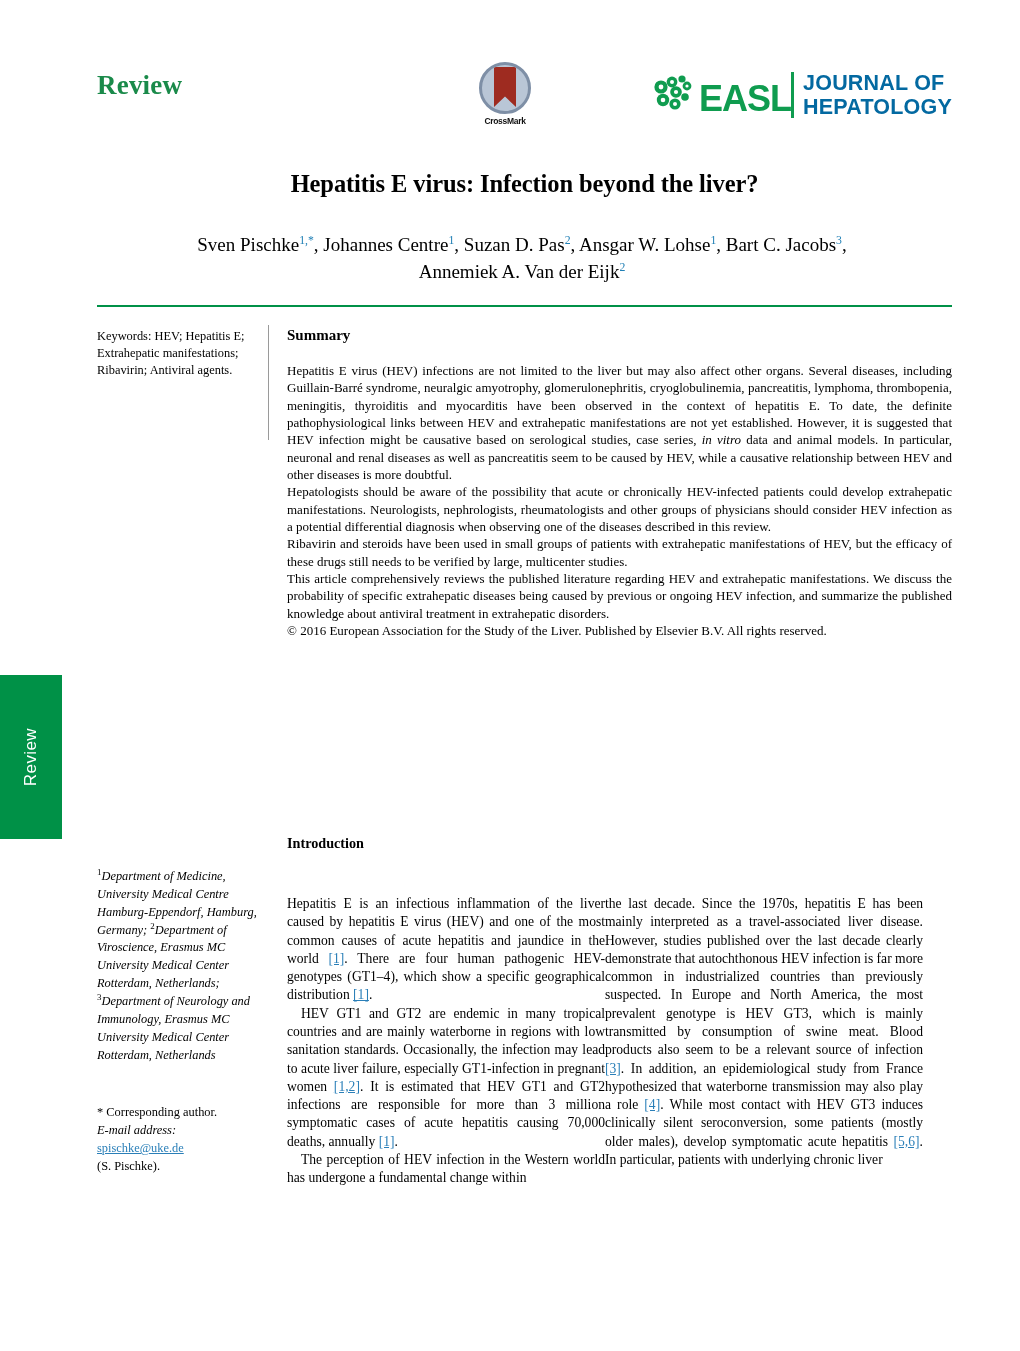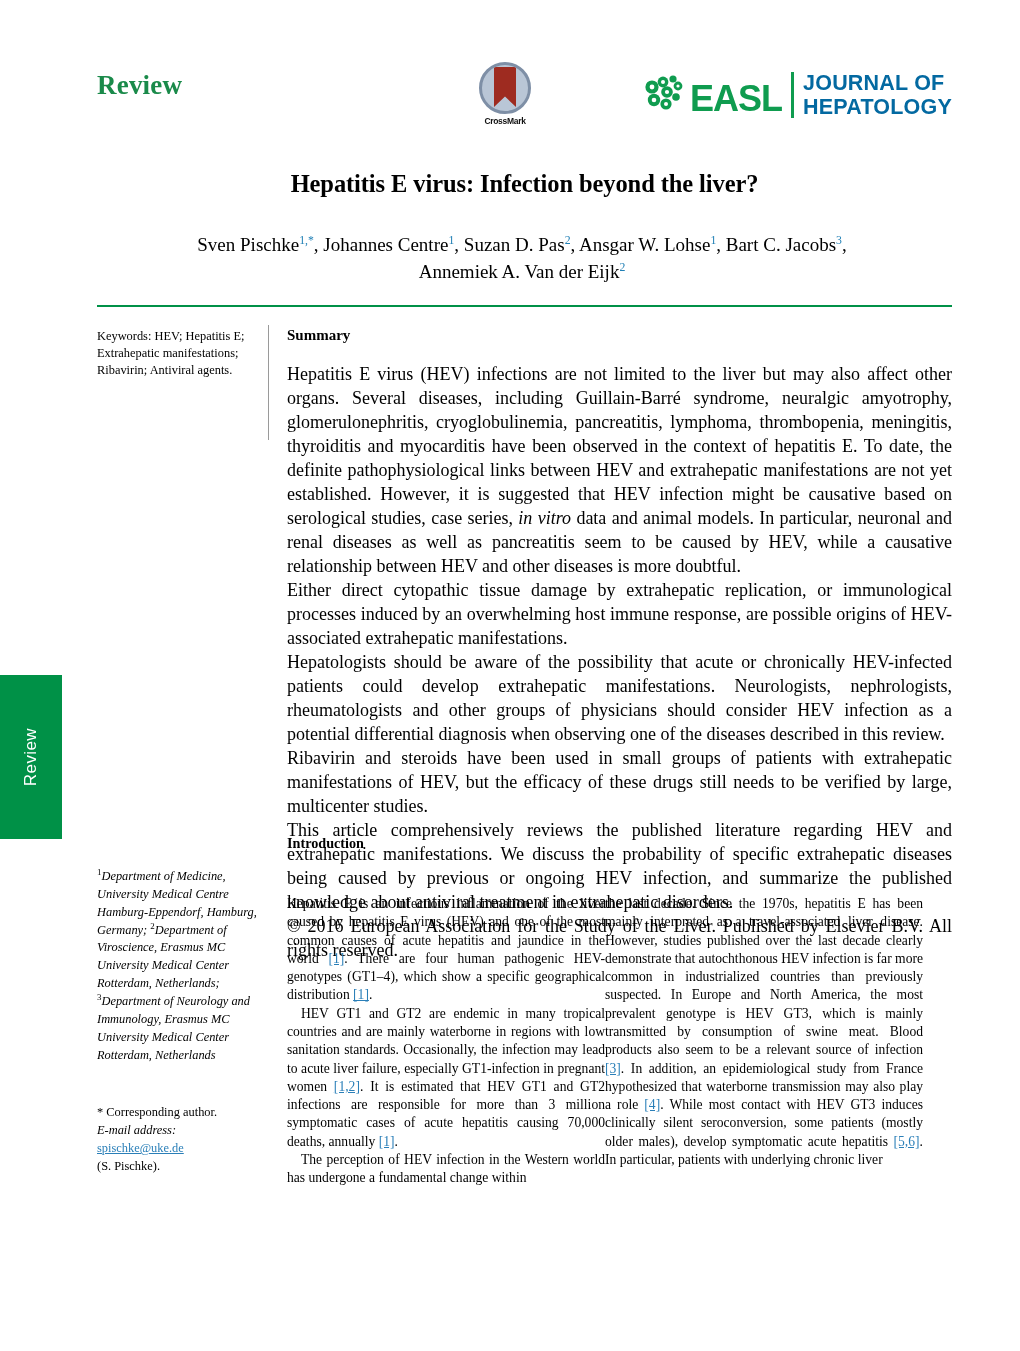--- a/index.html
+++ b/index.html
@@ -116,21 +116,21 @@
     margin-right: 2px;
     flex: 0 0 auto;
   }
   .easl-word {
     font-family: "Liberation Sans", sans-serif;
     font-weight: bold;
     font-size: 36px;
     color: #0f9c4f;
     letter-spacing: -1px;
     line-height: 1;
-    margin-right: 9px;
+    margin-right: 0;
     margin-top: 8px;
   }
   .easl-divider {
     width: 3px;
     height: 46px;
     background: #0f9c4f;
     margin-right: 9px;
   }
   .easl-journal {
     font-family: "Liberation Sans", sans-serif;
@@ -231,21 +231,21 @@
     font-family: "Liberation Serif", serif;
     font-weight: bold;
     font-size: 15px;
   }
   .abstract {
     position: absolute;
     left: 287px;
     top: 362px;
     width: 665px;
     font-family: "Liberation Serif", serif;
-    font-size: 18px;
+    font-size: 13px;
     line-height: 1.335;
     text-align: justify;
     text-justify: inter-word;
   }
   .abstract p {
     margin: 0 0 0 0;
   }
   .abstract p .it { font-style: italic; }
 
   .intro-head {
@@ -356,21 +356,20 @@
 
   <div class="side side-corr">
     <div>* Corresponding author.</div>
     <div><span class="it">E-mail address:</span> <a class="mail" href="#">spischke@uke.de</a></div>
     <div>(S. Pischke).</div>
   </div>
 
   <div class="summary-head">Summary</div>
   <div class="abstract" id="abstract-body">
       <p>Hepatitis E virus (HEV) infections are not limited to the liver but may also affect other organs. Several diseases, including Guillain-Barré syndrome, neuralgic amyotrophy, glomerulonephritis, cryoglobulinemia, pancreatitis, lymphoma, thrombopenia, meningitis, thyroiditis and myocarditis have been observed in the context of hepatitis E. To date, the definite pathophysiological links between HEV and extrahepatic manifestations are not yet established. However, it is suggested that HEV infection might be causative based on serological studies, case series, <span class="it">in vitro</span> data and animal models. In particular, neuronal and renal diseases as well as pancreatitis seem to be caused by HEV, while a causative relationship between HEV and other diseases is more doubtful.</p>
-      <p>Either direct cytopathic tissue damage by extrahepatic replication, or immunological processes induced by an overwhelming host immune response, are possible origins of HEV-associated extrahepatic manifestations.</p>
       <p>Hepatologists should be aware of the possibility that acute or chronically HEV-infected patients could develop extrahepatic manifestations. Neurologists, nephrologists, rheumatologists and other groups of physicians should consider HEV infection as a potential differential diagnosis when observing one of the diseases described in this review.</p>
       <p>Ribavirin and steroids have been used in small groups of patients with extrahepatic manifestations of HEV, but the efficacy of these drugs still needs to be verified by large, multicenter studies.</p>
       <p>This article comprehensively reviews the published literature regarding HEV and extrahepatic manifestations. We discuss the probability of specific extrahepatic diseases being caused by previous or ongoing HEV infection, and summarize the published knowledge about antiviral treatment in extrahepatic disorders.</p>
       <p>© 2016 European Association for the Study of the Liver. Published by Elsevier B.V. All rights reserved.</p>
     </div>
 
   <div class="intro-head">Introduction</div>
 
   <div class="cols">
     <div class="col" id="col-left">

